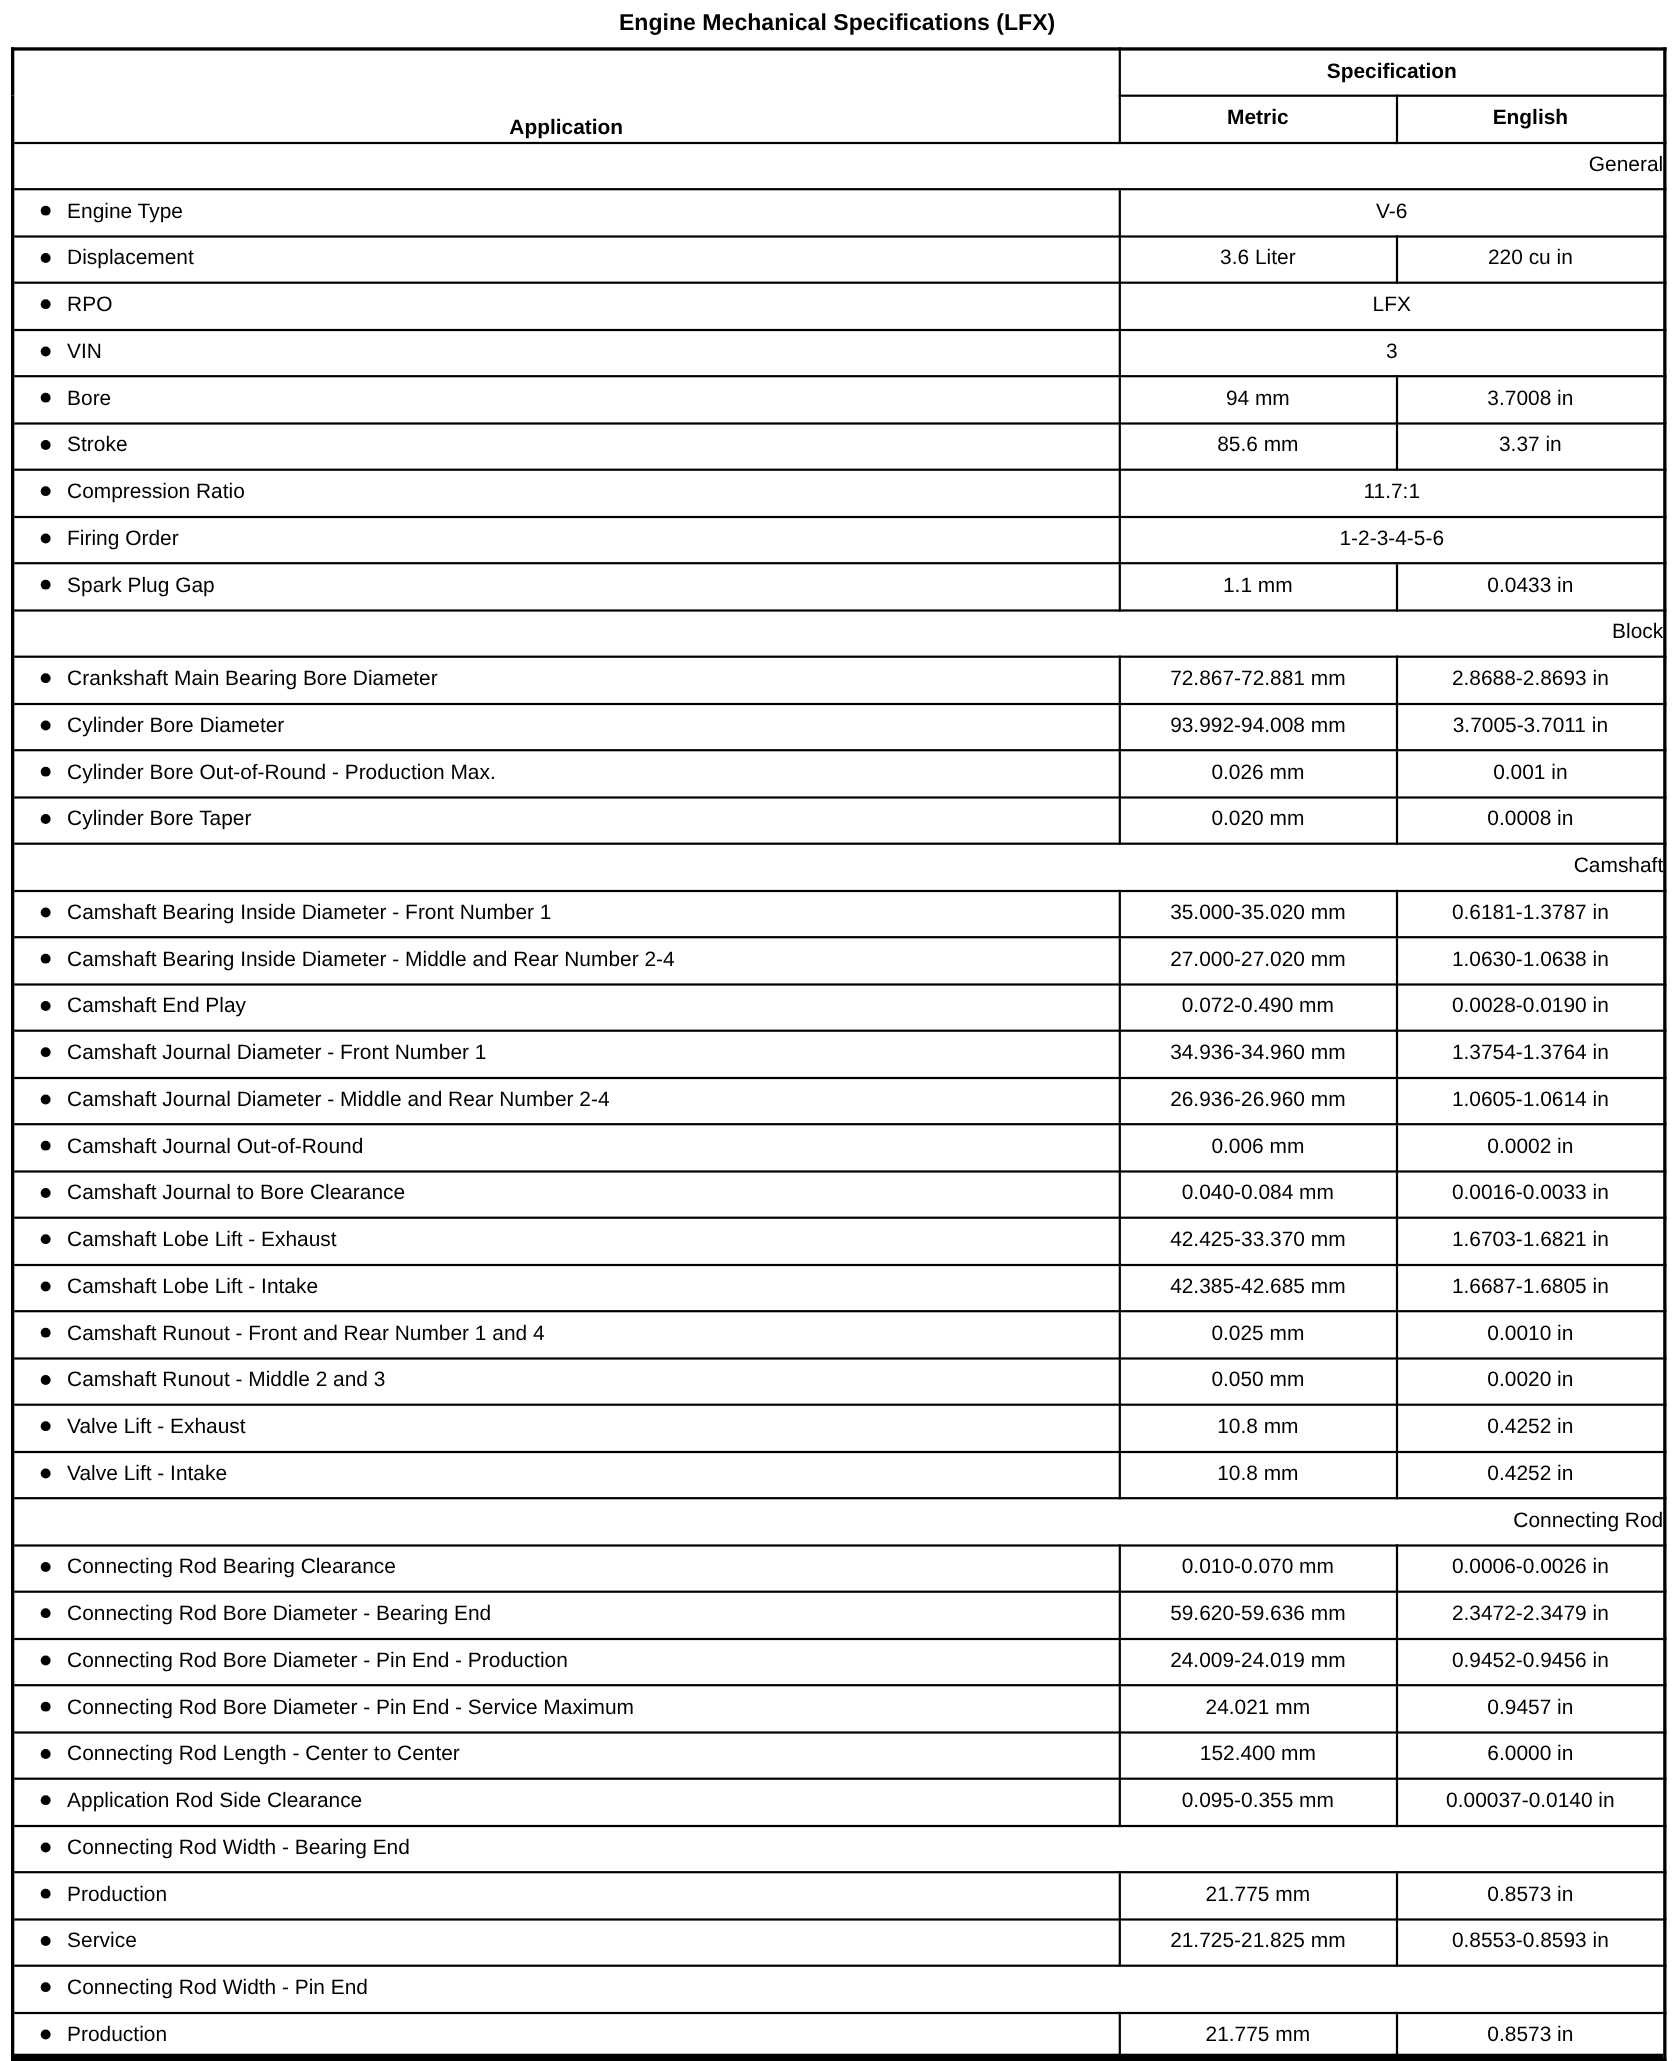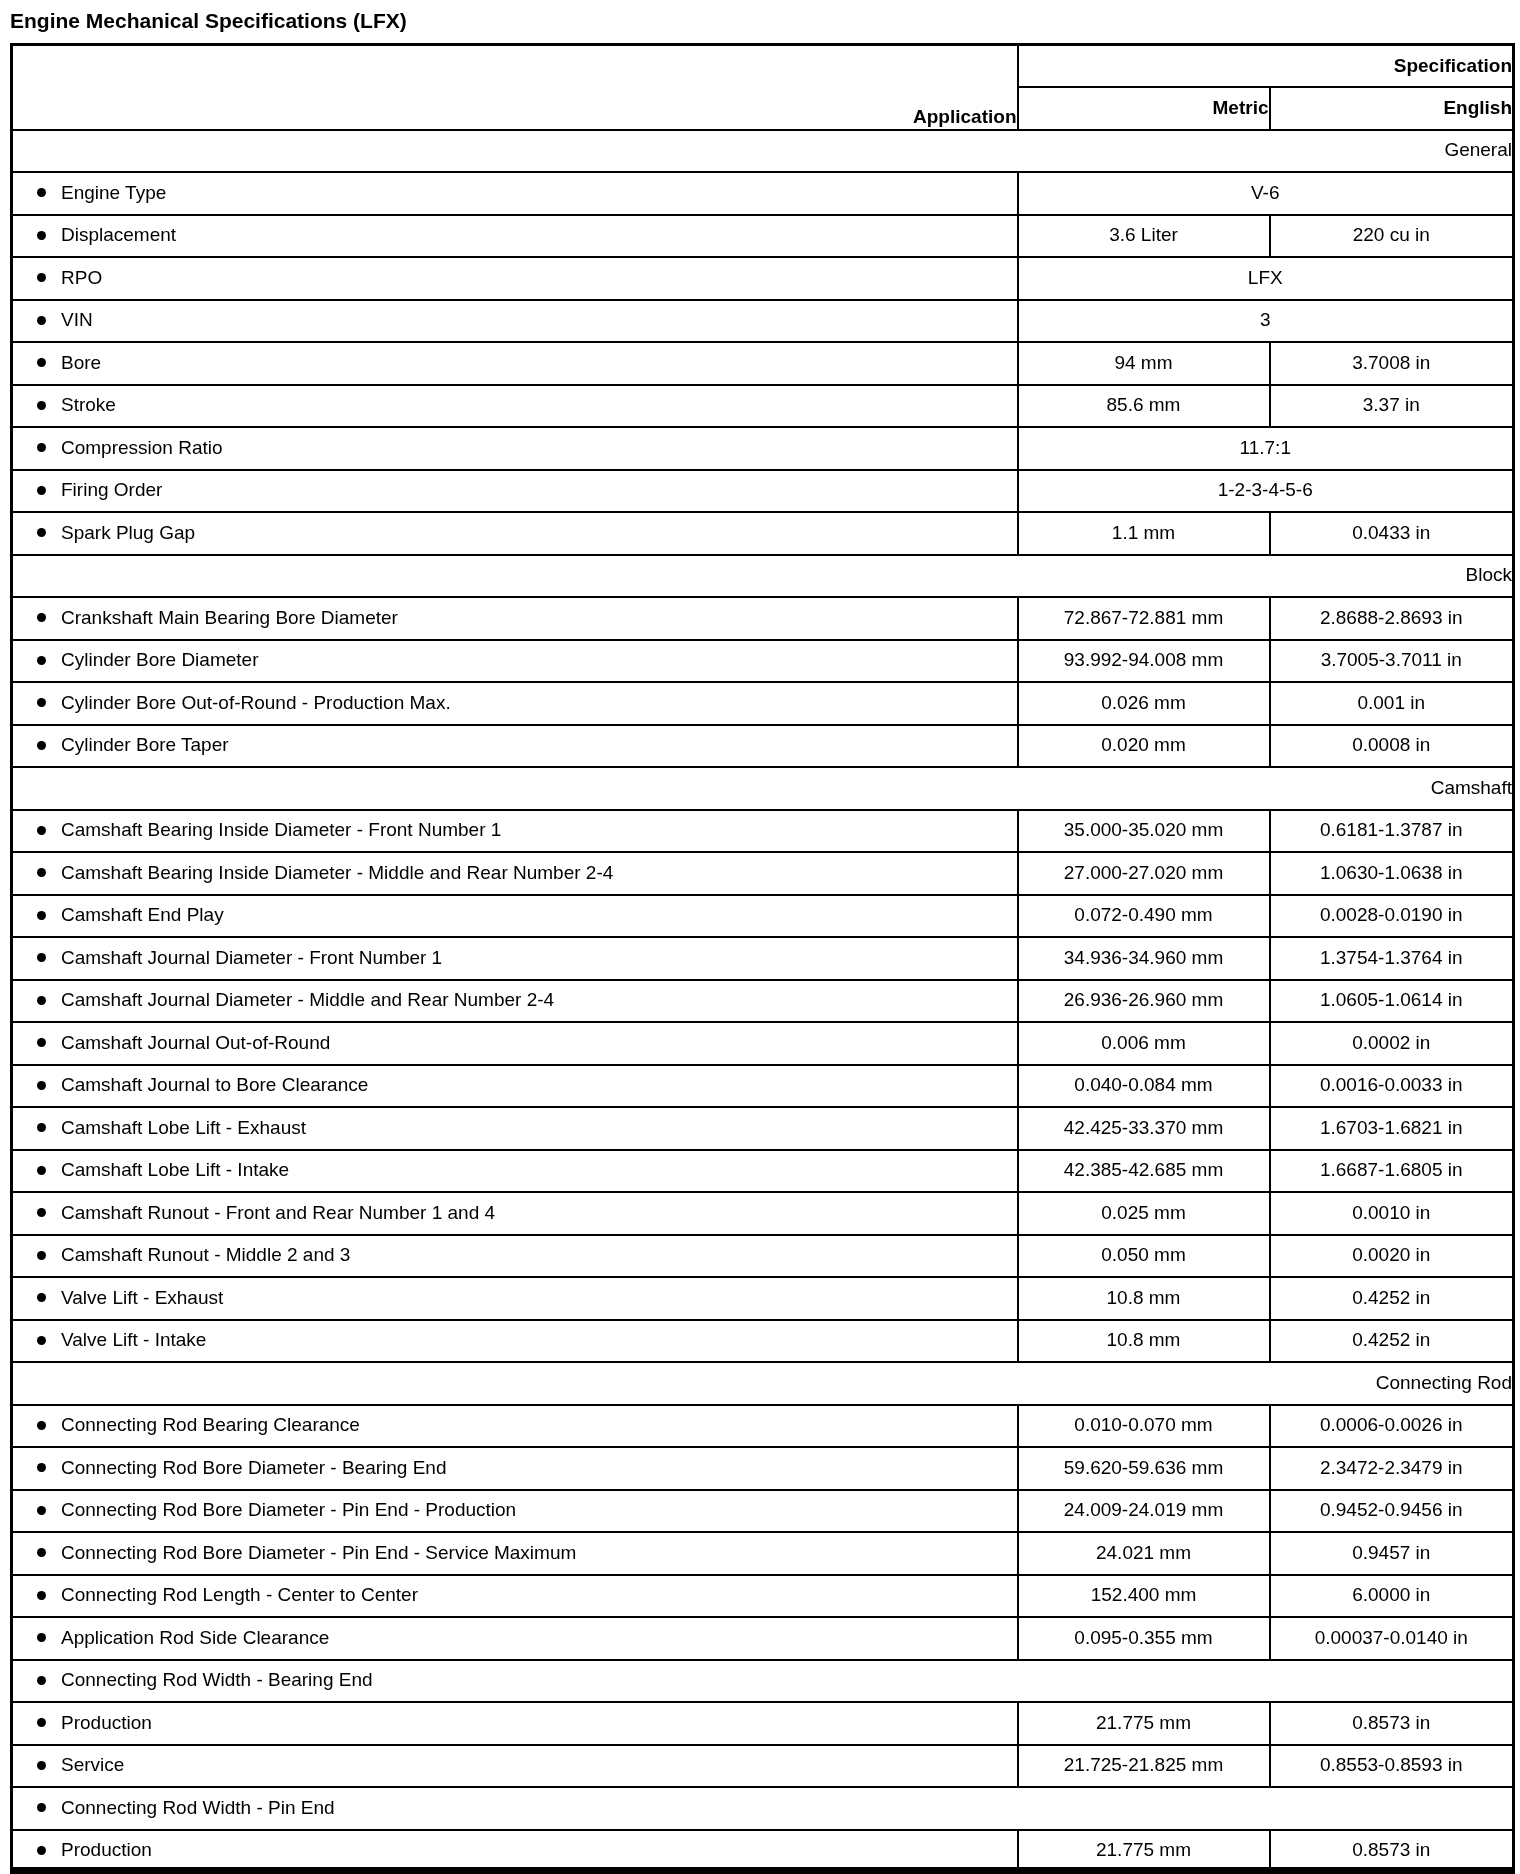--- a/index.html
+++ b/index.html
@@ -14,41 +14,42 @@
     width: 1520px;
     height: 1874px;
     overflow: hidden;
     background: #fff;
   }
   .title {
     width: 1502px;
     margin-left: 10px;
     padding-top: 8px;
     padding-bottom: 9px;
+    text-align: center;
     font-size: 21px;
     font-weight: bold;
     line-height: 26px;
     white-space: nowrap;
   }
   table.spec-table {
     border-collapse: collapse;
     table-layout: fixed;
     margin-left: 10px;
     width: 1502px;
     border: 3px solid #000;
   }
   th, td {
     border: 2px solid #000;
     height: 42.5px;
     font-size: 19px;
     line-height: 1.2;
     padding: 0;
     overflow: hidden;
   }
-  th { font-weight: bold; text-align: right; vertical-align: middle; }
+  th { font-weight: bold; text-align: center; vertical-align: middle; }
   .app-head { vertical-align: bottom; }
   td { vertical-align: middle; }
   .section-cell {
     text-align: right;
     padding-left: 4px;
     white-space: nowrap;
   }
   .label-cell {
     text-align: left;
     padding-left: 24px;

